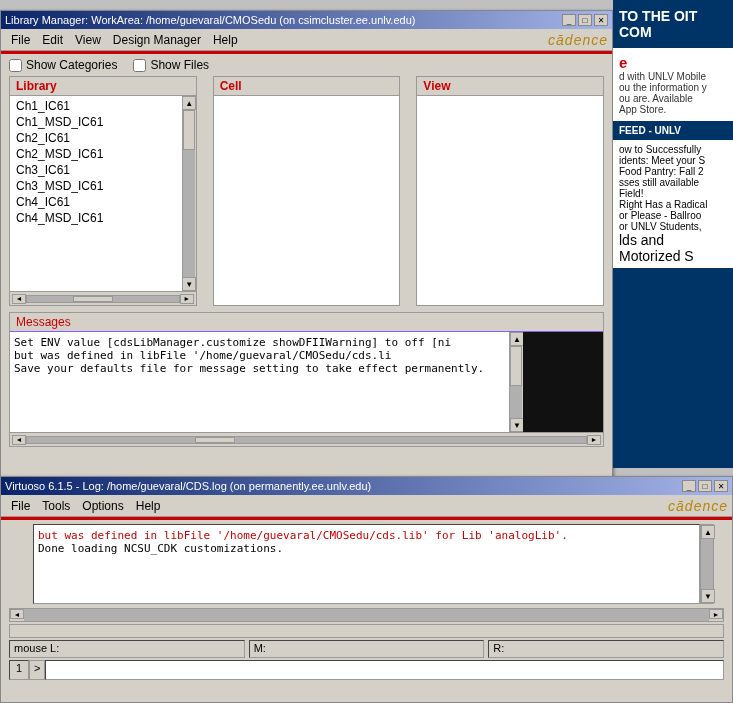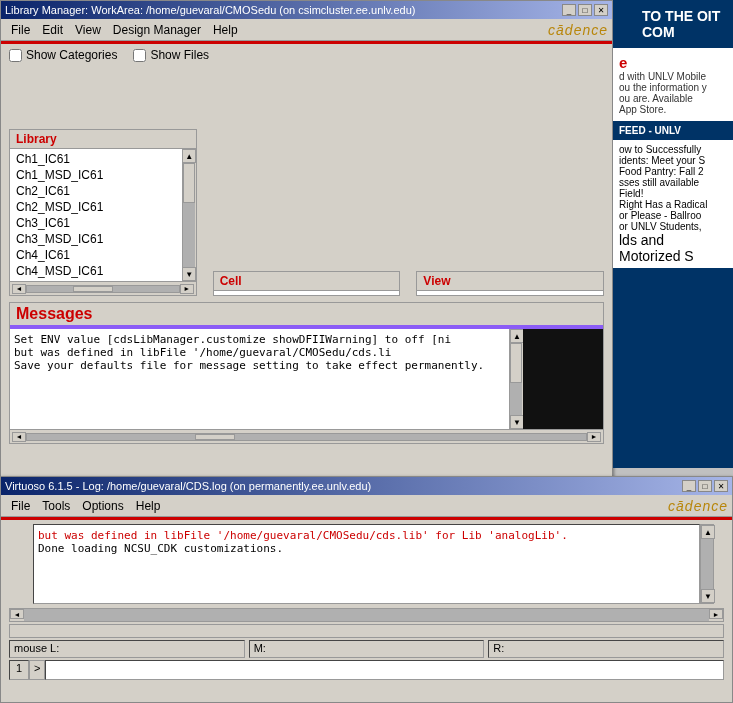--- a/index.html
+++ b/index.html
@@ -68,21 +68,21 @@
     }
 
     
     .red-accent {
       height: 3px;
       background: #cc0000;
     }
 
     
     .lib-manager {
-      top: 0;
+      top: 10px;
       left: 0;
       width: 613px;
       height: 582px;
     }
 
     .checkboxes-row {
       padding: 4px 8px;
       display: flex;
       gap: 16px;
       align-items: center;
@@ -93,21 +93,20 @@
       align-items: center;
       gap: 4px;
       font-size: 12px;
     }
 
     .panels-row {
       display: flex;
       padding: 0 8px;
       gap: 16px;
       height: 230px;
-      align-items: flex-end;
     }
 
     .panel {
       flex: 1;
       border: 1px solid #999;
       background: white;
       display: flex;
       flex-direction: column;
     }
 
@@ -138,24 +137,24 @@
     }
 
     
     .messages-section {
       margin: 6px 8px;
       border: 1px solid #999;
     }
 
     .messages-header {
       background: #d4d0c8;
-      border-bottom: 4px solid #8b5cf6;
+      border-bottom: 1px solid #8b5cf6;
       padding: 2px 6px;
-      font-weight: bold;
-      font-size: 16px;
+      font-weight: normal;
+      font-size: 12px;
       color: #cc0000;
     }
 
     .messages-content-row {
       display: flex;
       height: 100px;
     }
 
     .messages-text-area {
       flex: 1;
@@ -421,21 +420,21 @@
       <div class="scrollbar-btn">◄</div>
       <div class="scrollbar-track">
         <div class="scrollbar-thumb"></div>
       </div>
       <div class="scrollbar-btn">►</div>
     </div>
   </div>
 </div>
 
 <div style="position:absolute;top:0;left:613px;width:120px;height:468px;background:#003366;overflow:hidden;">
-  <div style="color:white;font-size:14px;font-weight:bold;padding:8px 6px;margin-left:23px;">
+  <div style="color:white;font-size:14px;font-weight:bold;padding:8px 6px;">
     <span>TO THE OIT COM</span>
   </div>
   <div style="background:white;margin:0 0;padding:6px;font-size:10px;color:#333;">
     <div style="color:#cc0000;font-size:15px;font-weight:bold;">e</div>
     <div style="font-size:10px;">d with UNLV Mobile</div>
     <div style="font-size:10px;">ou the information y</div>
     <div style="font-size:10px;">ou are.  Available</div>
     <div style="font-size:10px;">App Store.</div>
   </div>
   <div style="background:#003366;color:white;font-size:10px;font-weight:bold;padding:4px 6px;">FEED  -  UNLV</div>

